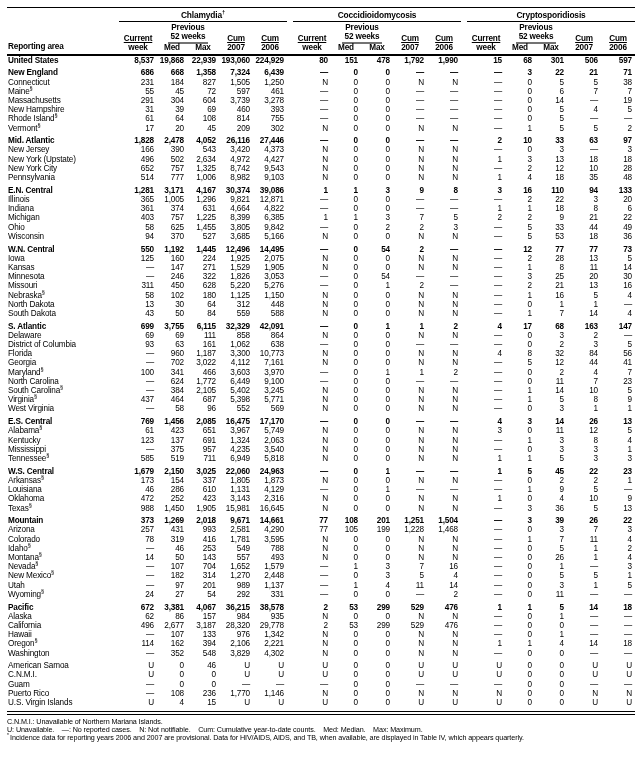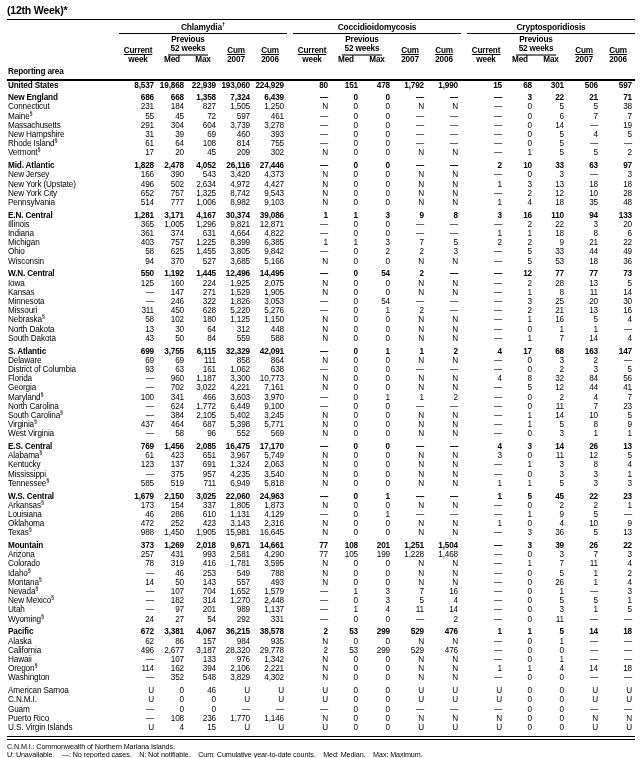--- a/index.html
+++ b/index.html
@@ -11,41 +11,40 @@
 
   table { border-collapse:collapse; table-layout:fixed; width:628px; margin-top:2px; }
   thead { border-top:1px solid #000; border-bottom:2px solid #000; }
   th, td { font-size:8.2px; padding:0; vertical-align:bottom; letter-spacing:-0.15px; }
   thead th { font-weight:bold; line-height:1.08; text-align:center; }
   th.area-head { text-align:left; vertical-align:bottom; padding:0 0 2px 1px; }
   tr.group-row th.group { border-bottom:1px solid #000; padding:3px 2px 1px 2px; font-size:8.4px; }
   tr.prev-row th { padding-top:2px; }
   tr.cur-row th { padding-top:0;text-decoration:underline; }
   .w52 span { display:inline-block; border-bottom:2px solid #737373; padding:0 3px 0 3px; }
-  tr.colhead-row th { padding-bottom:14px; }
+  tr.colhead-row th { padding-bottom:1px; }
   sup { font-size:0.68em; vertical-align:super; line-height:0; }
 
   tbody td { line-height:9.2px; }
   tbody td.num { text-align:right; padding-right:3px; font-variant-numeric:tabular-nums; }
   tbody td.area { text-align:left; padding-left:1px; white-space:nowrap; }
   tbody tr.total td { font-weight:bold; }
   tbody tr.section-start td { padding-top:3.5px; }
   tbody { border-bottom:4px double #000;margin-left:36px; }
   tbody tr:last-child td { padding-bottom:4px; }
 
   .footnotes { margin-top:3px; }
   .fn { font-size:7.2px; line-height:7.7px; white-space:pre-wrap;
         padding-left:6px; text-indent:-6px; letter-spacing:-0.1px; }
 </style>
 </head>
 <body>
 
 <div class="page">
   <div class="title">
-    <span class="l2">(12th Week)*</span>
   </div>
 
   <table>
     <colgroup>
       <col style="width:112px">
       <col style="width:38px">
         <col style="width:30px">
         <col style="width:32px">
         <col style="width:34px">
         <col style="width:34px">
@@ -736,21 +735,21 @@
           <td class="num">8</td>
           <td class="num">32</td>
           <td class="num">84</td>
           <td class="num">56</td>
         </tr>
         <tr>
           <td class="area">Georgia</td>
           <td class="num">—</td>
           <td class="num">702</td>
           <td class="num">3,022</td>
-          <td class="num">4,221</td>
+          <td class="num">4,112</td>
           <td class="num">7,161</td>
           <td class="spacer"></td>
           <td class="num">N</td>
           <td class="num">0</td>
           <td class="num">0</td>
           <td class="num">N</td>
           <td class="num">N</td>
           <td class="spacer"></td>
           <td class="num">—</td>
           <td class="num">5</td>
@@ -1455,17 +1454,17 @@
           <td class="num">U</td>
           <td class="num">0</td>
           <td class="num">0</td>
           <td class="num">U</td>
           <td class="num">U</td>
         </tr>
       </tbody>
   </table>
 
   <div class="footnotes">
-      <div class="fn">C.N.M.I.: Commonwealth of Northern Mariana Islands.</div>
+      <div class="fn">C.N.M.I.: Unavailable of Northern Mariana Islands.</div>
       <div class="fn">U: Unavailable.    —: No reported cases.    N: Not notifiable.    Cum: Cumulative year-to-date counts.    Med: Median.    Max: Maximum.</div>
       <div class="fn"><sup>* </sup>Incidence data for reporting years 2006 and 2007 are provisional. Data for HIV/AIDS, AIDS, and TB, when available, are displayed in Table IV, which appears quarterly.</div>
     </div>
 </div>
 
 </body></html>

